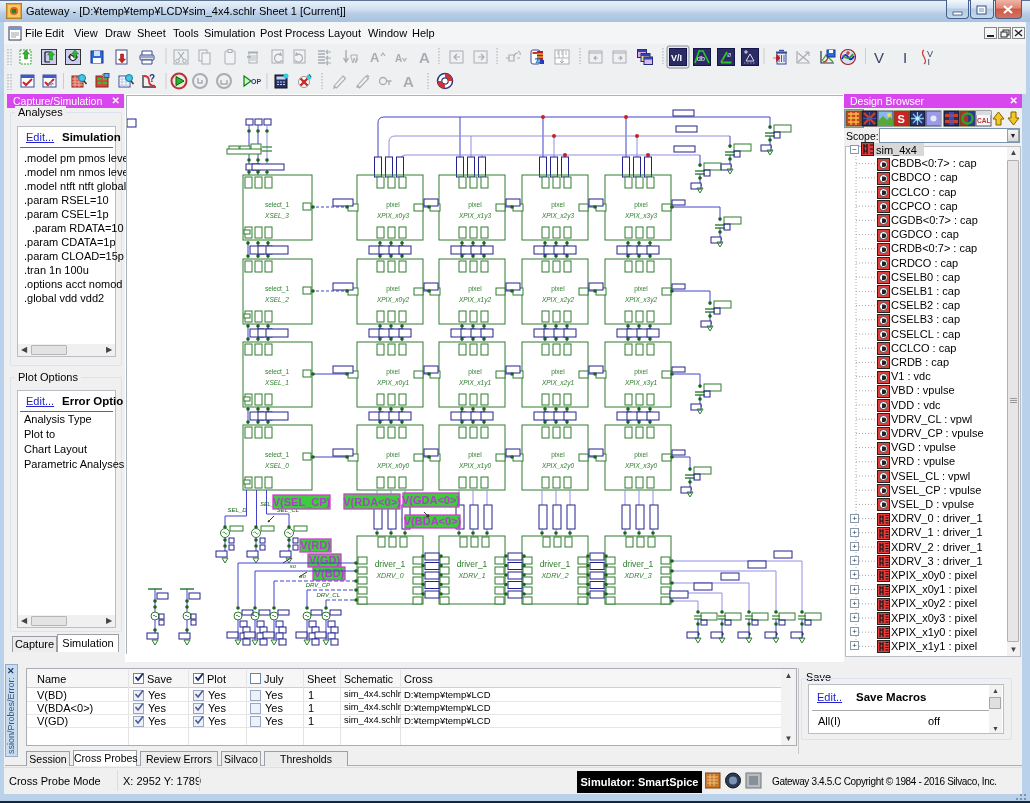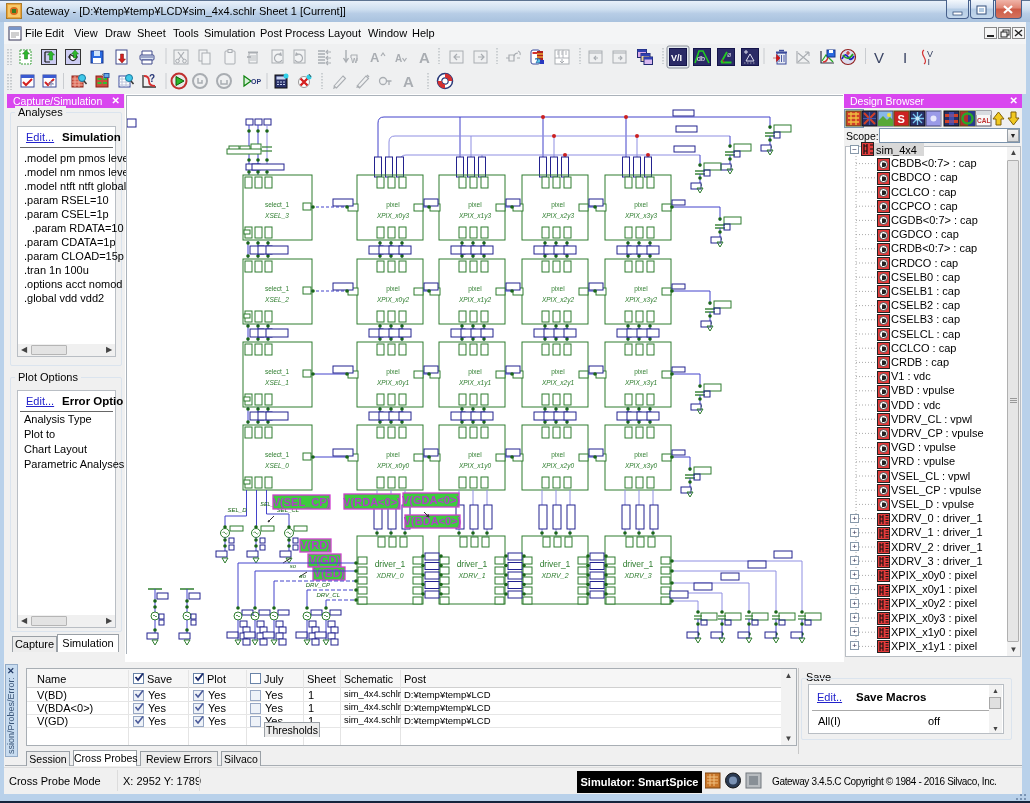--- a/index.html
+++ b/index.html
@@ -1771,21 +1771,21 @@
   <div class="titem" style="left:147px;top:673px">Save</div>
   <div class="cb" style="left:193px;top:673px"></div>
   <svg class="abs" style="left:193px;top:671px" width="13" height="13">
       <path d="M2.5,6 L5,9 L10,2.5" stroke="#1a2a6a" stroke-width="1.8" fill="none"></path>
     </svg>
   <div class="titem" style="left:207px;top:673px">Plot</div>
   <div class="cb" style="left:250px;top:673px"></div>
   <div class="titem" style="left:264px;top:673px">July</div>
   <div class="titem" style="left:307px;top:673px">Sheet</div>
   <div class="titem" style="left:344px;top:673px;font-size:10.5px">Schematic</div>
-  <div class="titem" style="left:404px;top:673px">Post</div>
+  <div class="titem" style="left:404px;top:673px">Cross</div>
   <div class="abs" style="left:27px;top:701px;width:754px;height:1px;background:#e6e6e6"></div>
   <div class="titem" style="left:37px;top:689px">V(BD)</div>
   <div class="cb g" style="left:133px;top:690px"></div>
   <svg class="abs" style="left:133px;top:688px" width="13" height="13">
       <path d="M2.5,6 L5,9 L10,2.5" stroke="#4a5a9a" stroke-width="1.6" fill="none"></path>
     </svg>
   <div class="titem" style="left:148px;top:689px">Yes</div>
   <div class="cb g" style="left:193px;top:690px"></div>
   <svg class="abs" style="left:193px;top:688px" width="13" height="13">
       <path d="M2.5,6 L5,9 L10,2.5" stroke="#4a5a9a" stroke-width="1.6" fill="none"></path>
@@ -1831,21 +1831,21 @@
   <div class="titem" style="left:344px;top:715px;font-size:9.3px">sim_4x4.schlr</div>
   <div class="titem" style="left:404px;top:715px;font-size:9.5px">D:¥temp¥temp¥LCD</div>
   <div class="abs" style="left:781px;top:669px;width:15px;height:76px;background:#f2f2f2"></div>
   <div class="abs" style="left:781px;top:670px;width:15px;height:12px;font-size:8px;text-align:center;line-height:12px;color:#444">▲</div>
   <div class="abs" style="left:781px;top:733px;width:15px;height:12px;font-size:8px;text-align:center;line-height:12px;color:#444">▼</div>
   <div class="abs" style="left:5px;top:765px;width:1017px;height:1px;background:#a8aeb4"></div>
   <div class="tab" style="left:26px;top:751px;width:44px;height:15px;line-height:14px;font-size:10.5px">Session</div>
   <div class="tab on" style="left:73px;top:750px;width:64px;height:16px;line-height:15px;font-size:10.5px">Cross Probes</div>
   <div class="tab" style="left:140px;top:751px;width:78px;height:15px;line-height:14px;font-size:10.5px">Review Errors</div>
   <div class="tab" style="left:221px;top:751px;width:40px;height:15px;line-height:14px;font-size:10.5px">Silvaco</div>
-  <div class="tab" style="left:264px;top:722px;width:56px;height:15px;line-height:14px;font-size:10.5px">Thresholds</div>
+  <div class="tab" style="left:264px;top:751px;width:84px;height:15px;line-height:14px;font-size:10.5px">Thresholds</div>
   <div class="abs" style="left:798px;top:668px;width:1px;height:86px;background:#c8c8c8"></div>
   <div class="titem" style="left:806px;top:671px">Save</div>
   <div class="group" style="left:801px;top:678px;width:211px;height:62px;border-color:#dbe4ee"></div>
   <div class="wlist" style="left:808px;top:684px;width:196px;height:50px"></div>
   <div class="litem" style="left:817px;top:691px"><span class="edlink">Edit..</span></div>
   <div class="litem" style="left:856px;top:691px;font-weight:bold;font-size:11.5px">Save Macros</div>
   <div class="abs" style="left:812px;top:710px;width:180px;height:1px;background:#aaa"></div>
   <div class="litem" style="left:818px;top:715px">All(I)</div>
   <div class="litem" style="left:928px;top:715px">off</div>
   <div class="abs" style="left:989px;top:685px;width:13px;height:48px;background:#f2f2f2"></div>

